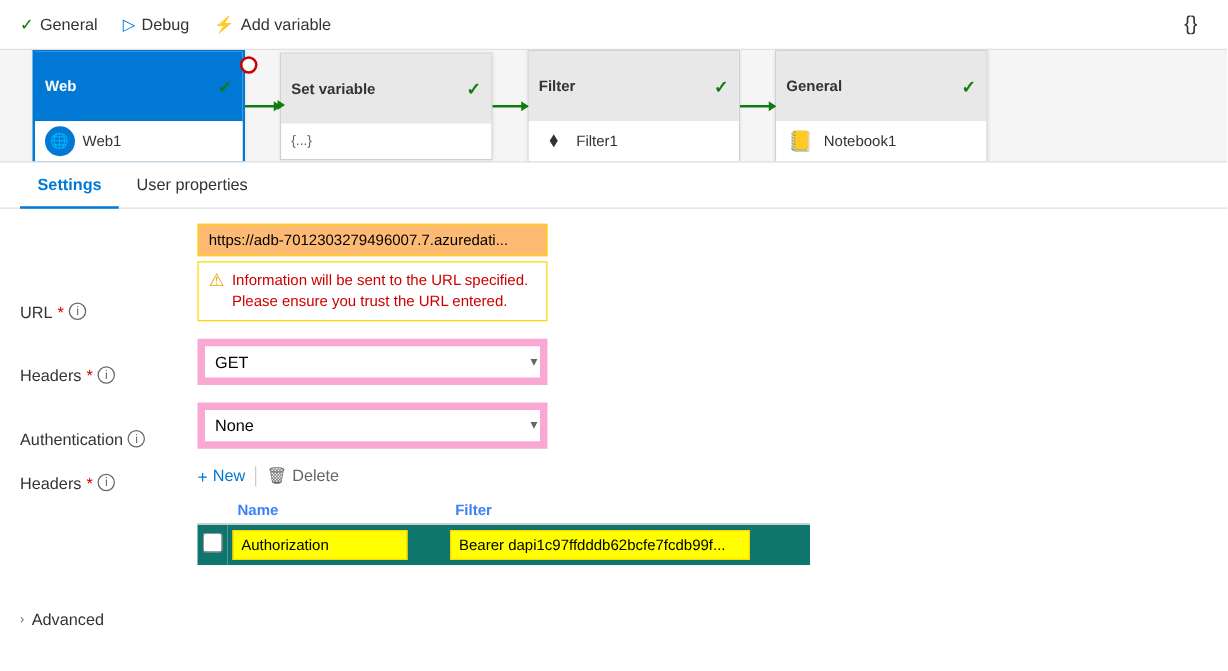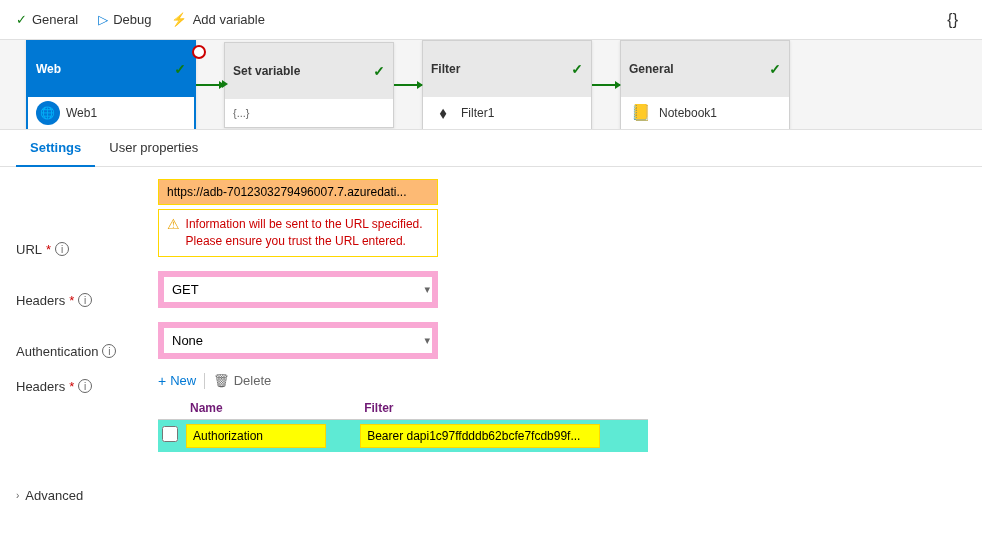--- a/index.html
+++ b/index.html
@@ -144,25 +144,25 @@
     .btn-delete {
       display: flex; align-items: center; gap: 4px;
       border: none; background: none; cursor: pointer;
       color: #666; font-size: 13px;
     }
     .separator { width: 1px; height: 16px; background: #ccc; }
 
     .headers-table { width: 490px; border-collapse: collapse; }
     .headers-table th {
       text-align: left; padding: 4px 8px; font-size: 12px;
-      color: #701a75; font-weight: 600; border-bottom: 1px solid #ccc;
+      color: #3b82f6; font-weight: 600; border-bottom: 1px solid #ccc;
     }
     .headers-table td { padding: 4px 4px; vertical-align: middle; }
 
-    .header-row-highlight { background: #5eead4; }
+    .header-row-highlight { background: #0f766e; }
 
     .header-checkbox { width: 16px; height: 16px; cursor: pointer; }
     .header-name-input {
       padding: 4px 6px; border: 1px solid #ffd700; background: #ffff00;
       font-size: 12px; width: 140px; outline: none;
     }
     .header-value-input {
       padding: 4px 6px; border: 1px solid #ffd700; background: #ffff00;
       font-size: 12px; width: 240px; outline: none;
     }

